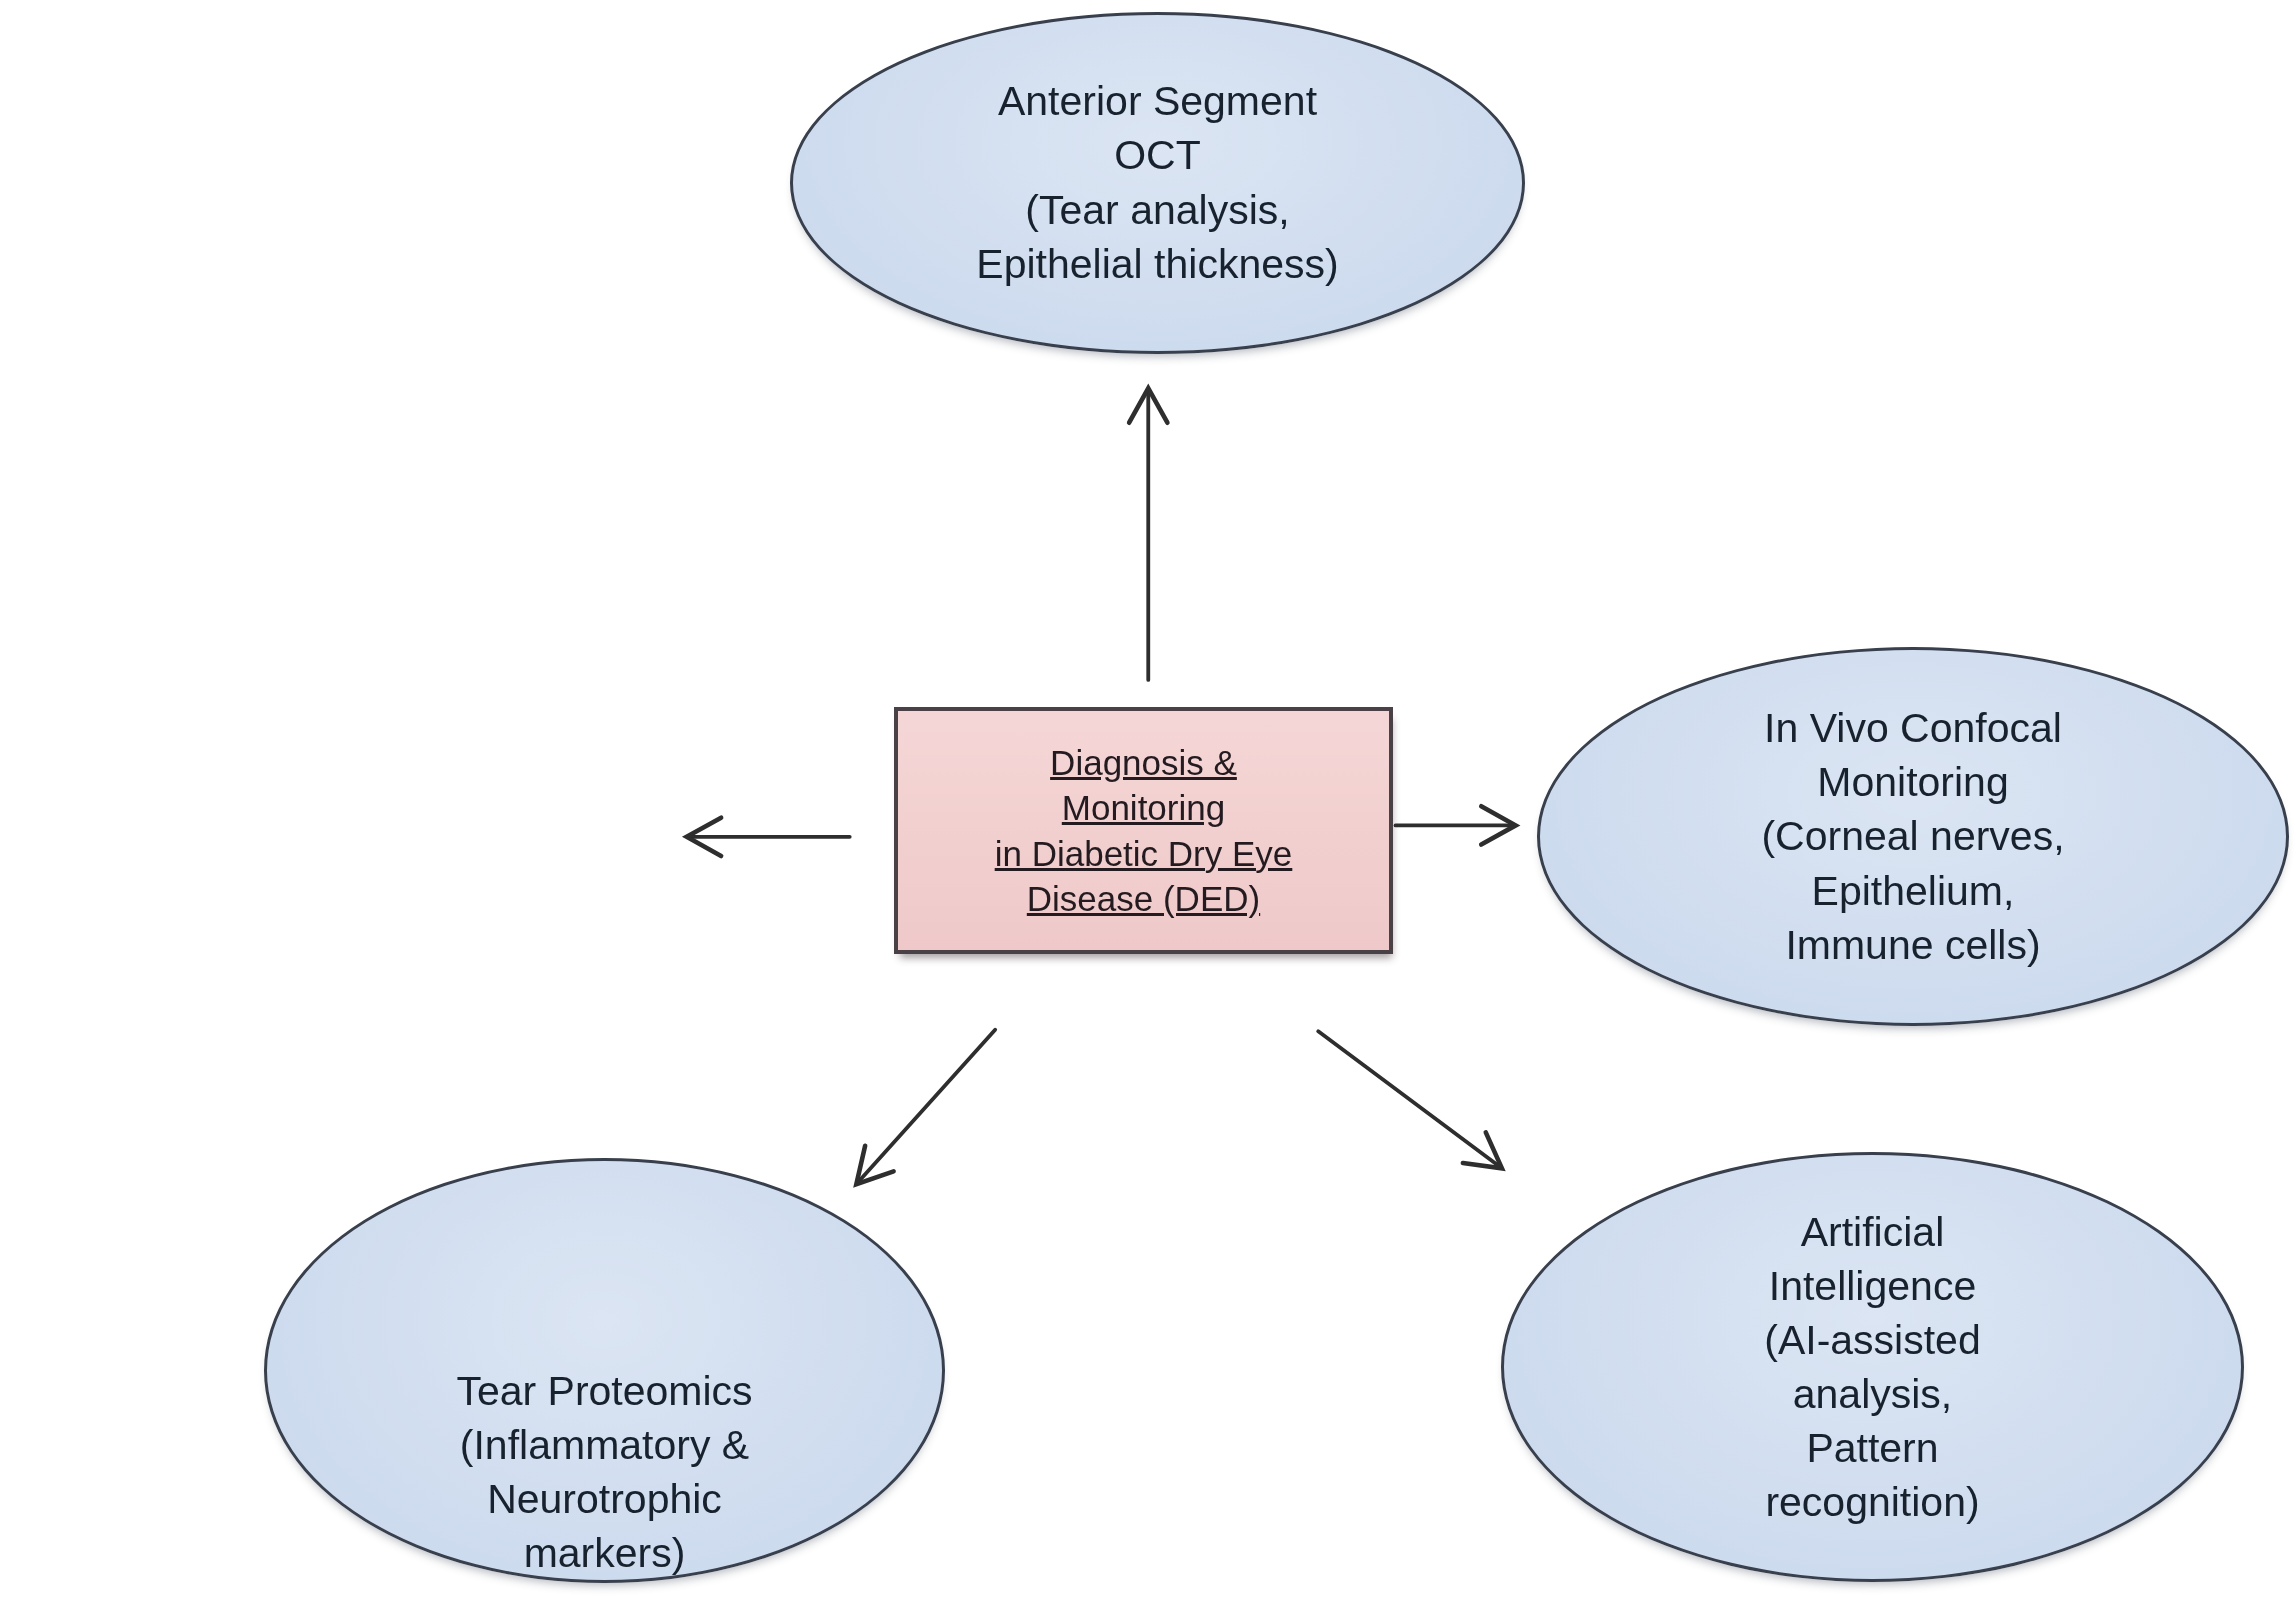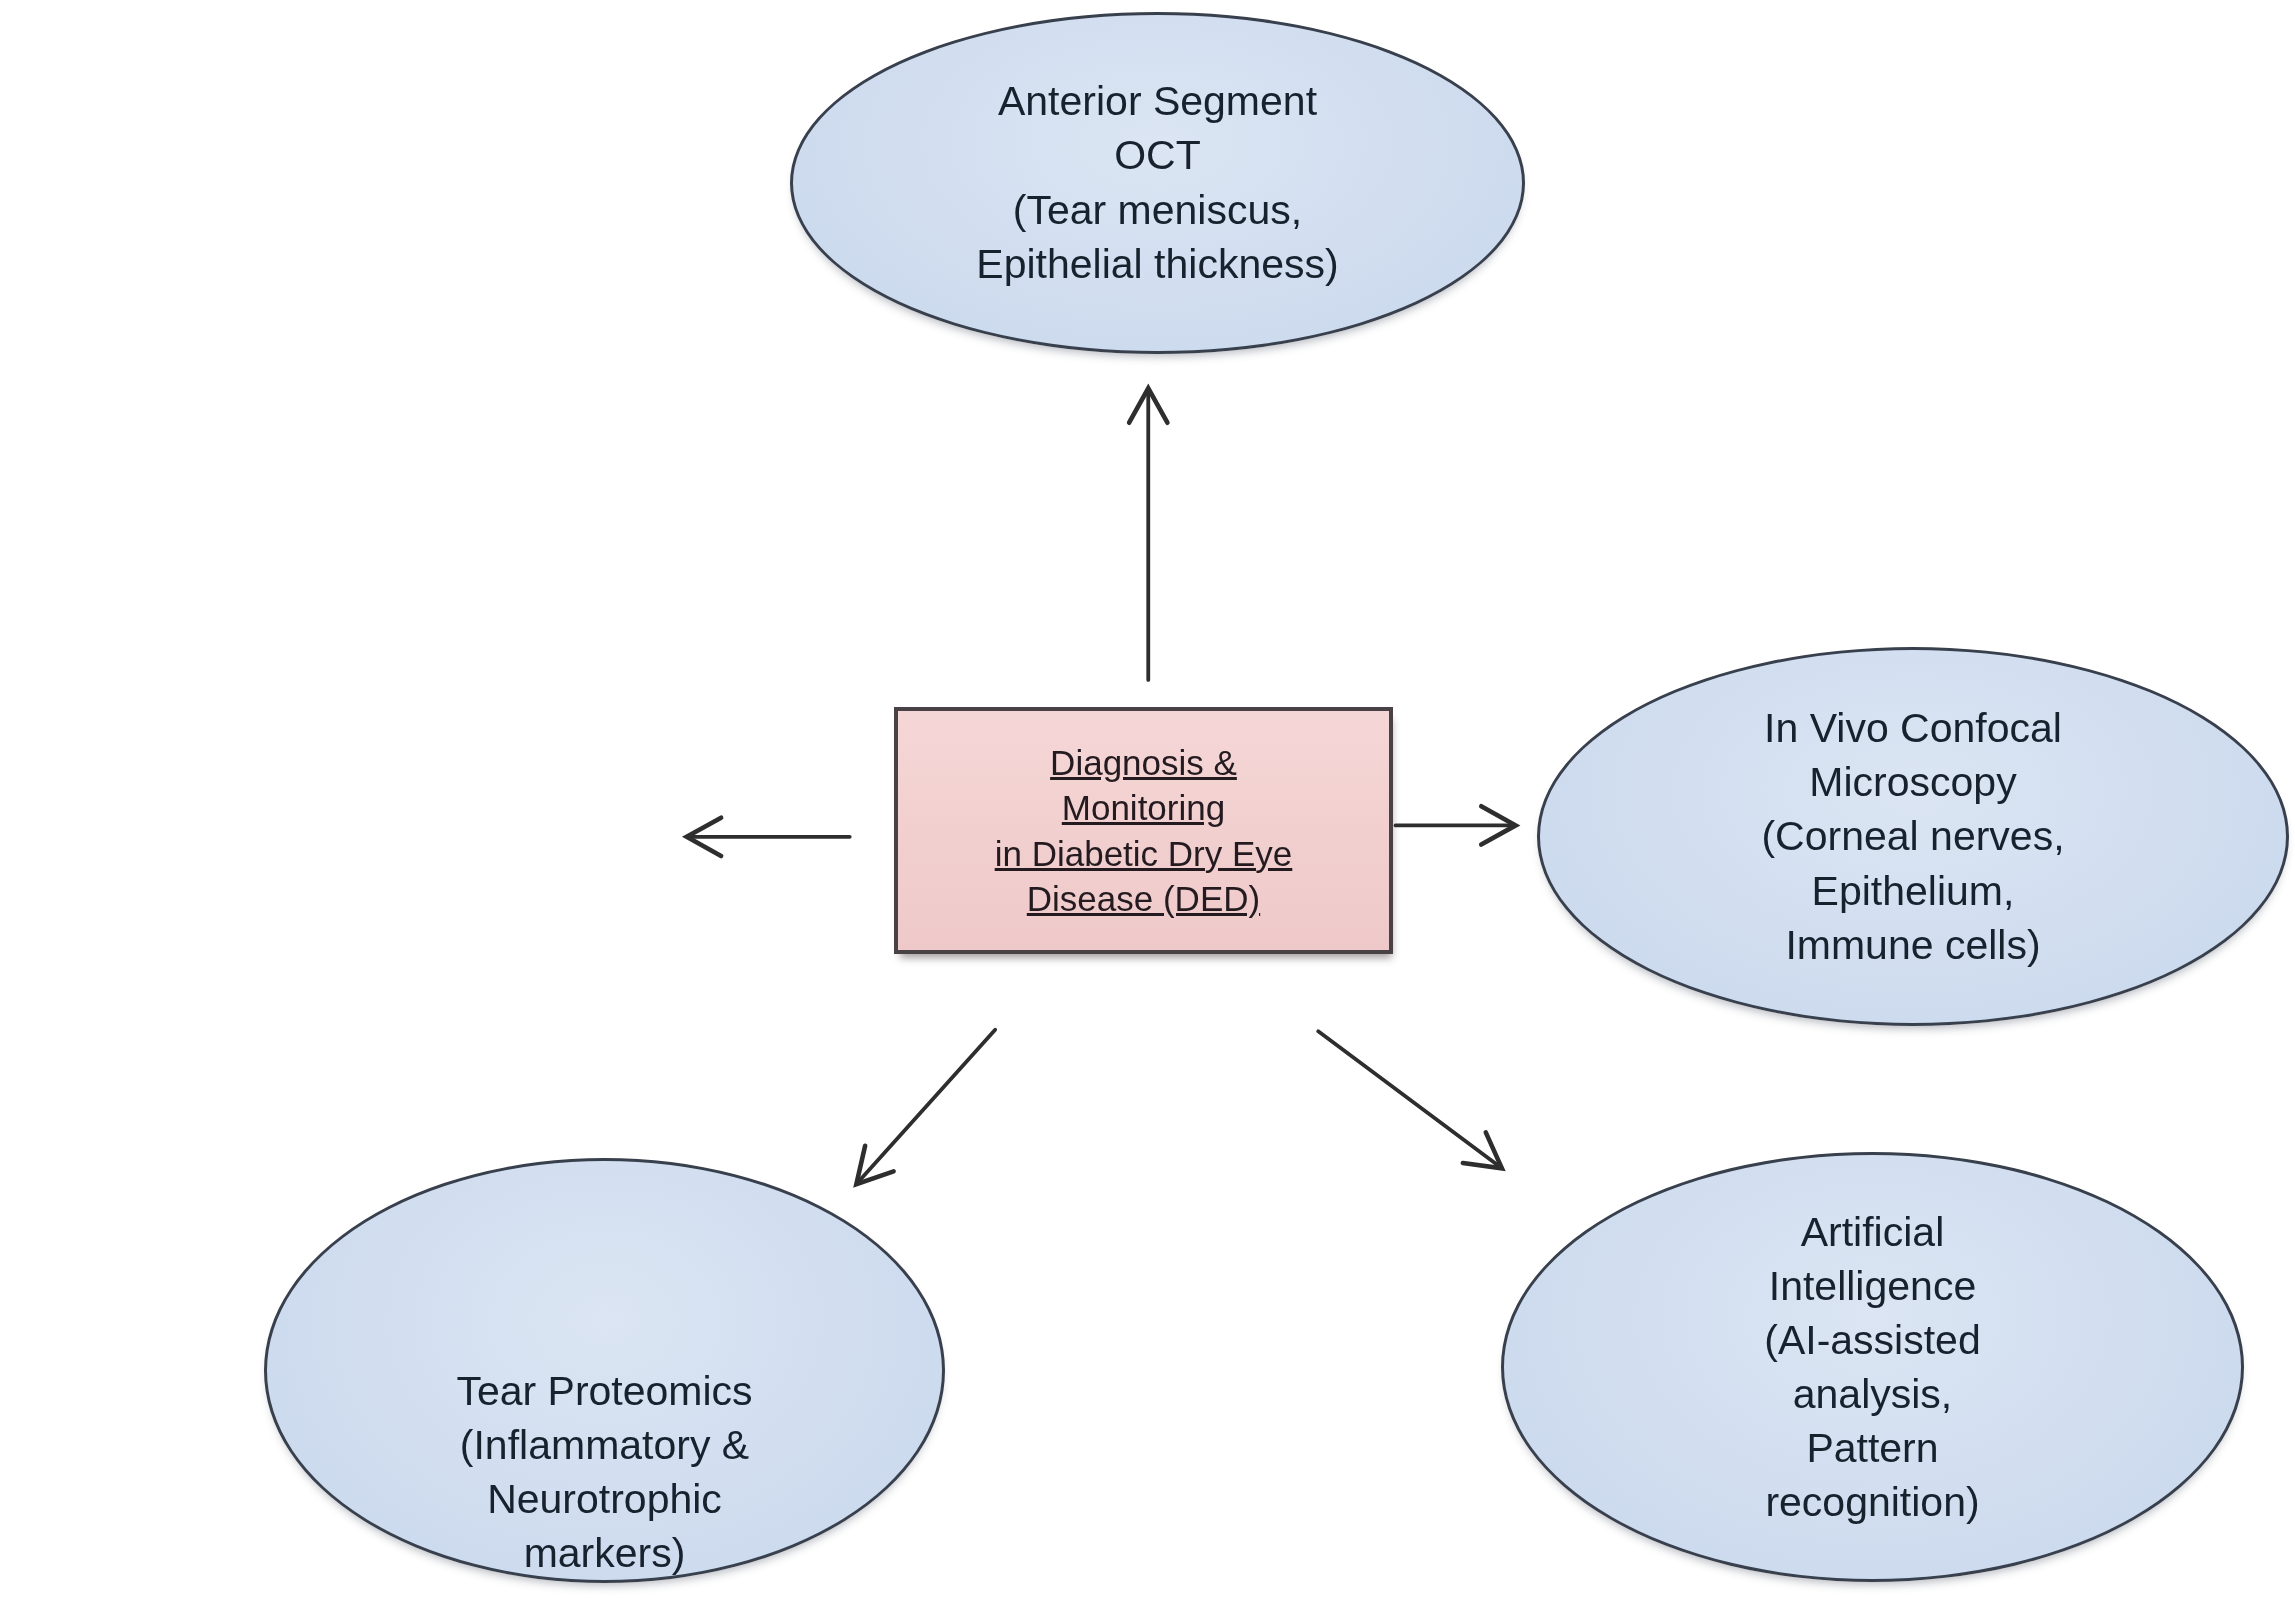--- a/index.html
+++ b/index.html
@@ -82,28 +82,28 @@
     <line class="arrow-line" x1="1500" y1="888" x2="1500" y2="512" marker-end="url(#arrowhead)"></line>
     <line class="arrow-line" x1="1110" y1="1093" x2="902" y2="1093" marker-end="url(#arrowhead)"></line>
     <line class="arrow-line" x1="1823" y1="1078" x2="1975" y2="1078" marker-end="url(#arrowhead)"></line>
     <line class="arrow-line" x1="1300" y1="1345" x2="1122" y2="1543" marker-end="url(#arrowhead)"></line>
     <line class="arrow-line" x1="1722" y1="1347" x2="1958" y2="1523" marker-end="url(#arrowhead)"></line>
   </svg>
 
   <div class="node ellipse" style="left:790px; top:11.5px; width:735px; height:342px;">
     <div class="node-label">Anterior Segment
 OCT
-(Tear meniscus,
+(Tear analysis,
 Epithelial thickness)</div>
   </div>
 
 
   <div class="node ellipse" style="left:1537px; top:647px; width:752px; height:379px;">
     <div class="node-label">In Vivo Confocal
-Microscopy
+Monitoring
 (Corneal nerves,
 Epithelium,
 Immune cells)</div>
   </div>
 
   <div class="node ellipse" style="left:264px; top:1158px; width:681px; height:425px;align-items:flex-end;">
     <div class="node-label">Tear Proteomics
 (Inflammatory &amp;
 Neurotrophic
 markers)</div>

